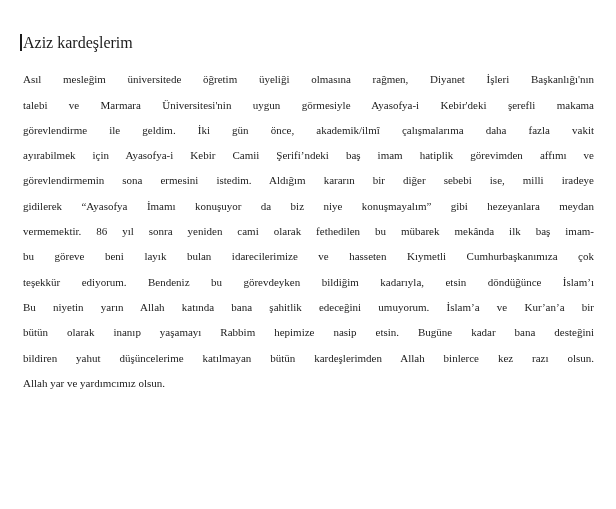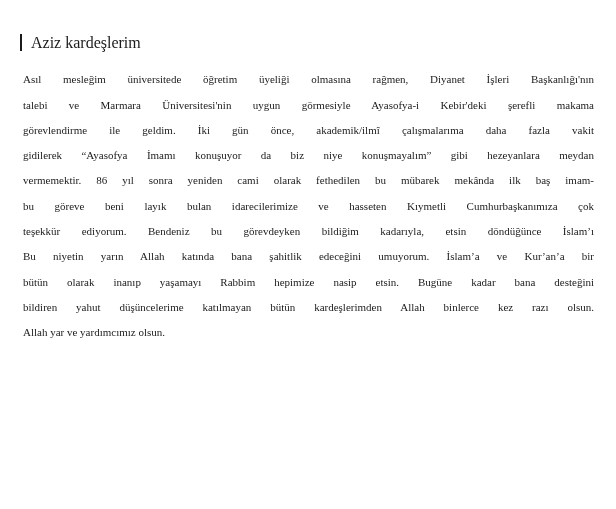--- a/index.html
+++ b/index.html
@@ -29,21 +29,20 @@
     width: 1.5px;
     height: 17px;
     background: #1a1a1a;
   }
   .salutation {
     font-size: 16px;
     line-height: 25.3px;
     margin: 0 0 12px 0;
     text-align: left;
     white-space: nowrap;
-    padding-left: 8px;
   }
   .paragraph {
     margin: 0;
   }
   .line {
     font-size: 11px;
     line-height: 25.3px;
     text-align: justify;
     text-align-last: justify;
     color: #1b1b1b;
@@ -57,20 +56,22 @@
 </head>
 <body>
 
 <div class="page">
   <span class="caret"></span>
   <p class="salutation">Aziz kardeşlerim</p>
   <div class="paragraph">
     <div class="line">Asıl mesleğim üniversitede öğretim üyeliği olmasına rağmen, Diyanet İşleri Başkanlığı'nın</div>
     <div class="line">talebi ve Marmara Üniversitesi'nin uygun görmesiyle Ayasofya-i Kebir'deki şerefli makama</div>
     <div class="line">görevlendirme ile geldim. İki gün önce, akademik/ilmî çalışmalarıma daha fazla vakit</div>
+    <div class="line">ayırabilmek için Ayasofya-i Kebir Camii Şerifi’ndeki baş imam hatiplik görevimden affımı ve</div>
+    <div class="line">görevlendirmemin sona ermesini istedim. Aldığım kararın bir diğer sebebi ise, milli iradeye</div>
     <div class="line">gidilerek “Ayasofya İmamı konuşuyor da biz niye konuşmayalım” gibi hezeyanlara meydan</div>
     <div class="line">vermemektir. 86 yıl sonra yeniden cami olarak fethedilen bu mübarek mekânda ilk baş imam-</div>
     <div class="line">bu göreve beni layık bulan idarecilerimize ve hasseten Kıymetli Cumhurbaşkanımıza çok</div>
     <div class="line">teşekkür ediyorum. Bendeniz bu görevdeyken bildiğim kadarıyla, etsin döndüğünce İslam’ı</div>
     <div class="line">Bu niyetin yarın Allah katında bana şahitlik edeceğini umuyorum. İslam’a ve Kur’an’a bir</div>
     <div class="line">bütün olarak inanıp yaşamayı Rabbim hepimize nasip etsin. Bugüne kadar bana desteğini</div>
     <div class="line">bildiren yahut düşüncelerime katılmayan bütün kardeşlerimden Allah binlerce kez razı olsun.</div>
     <div class="line">Allah yar ve yardımcımız olsun.</div>
   </div>
 </div>

